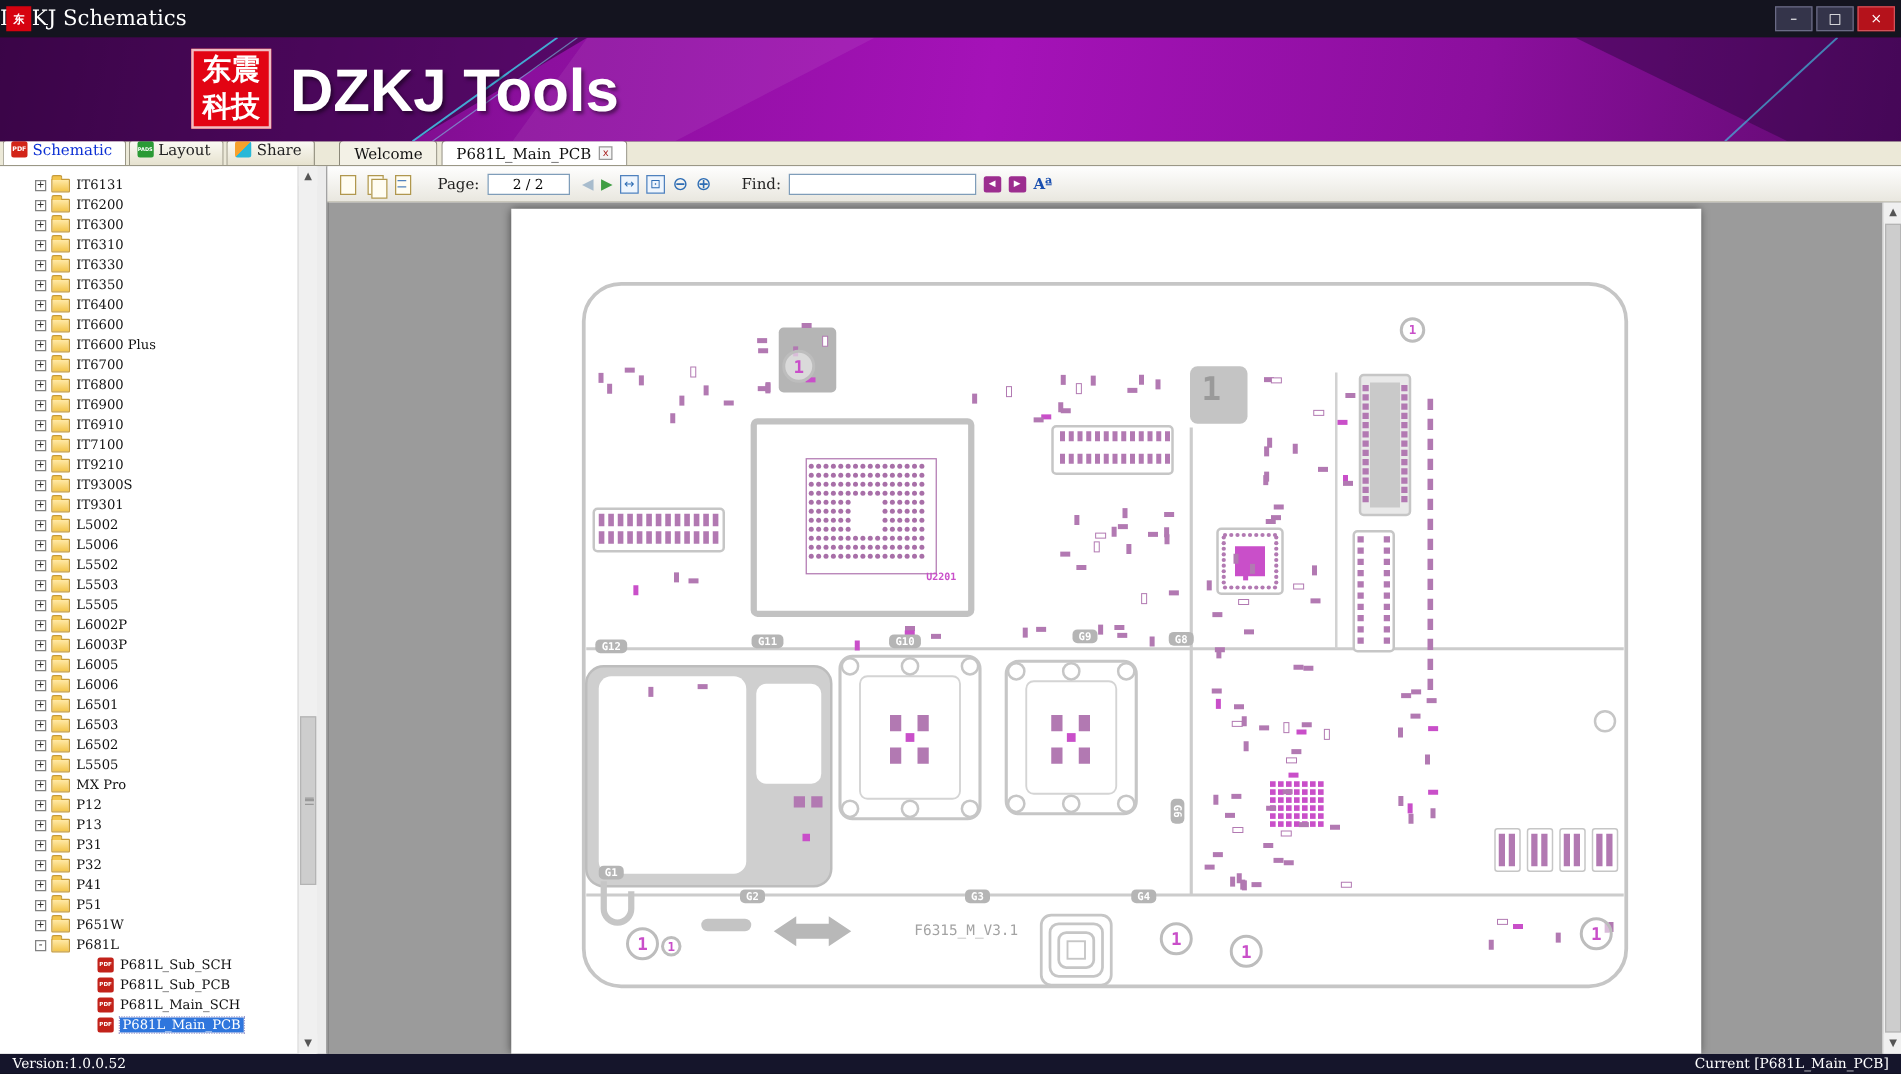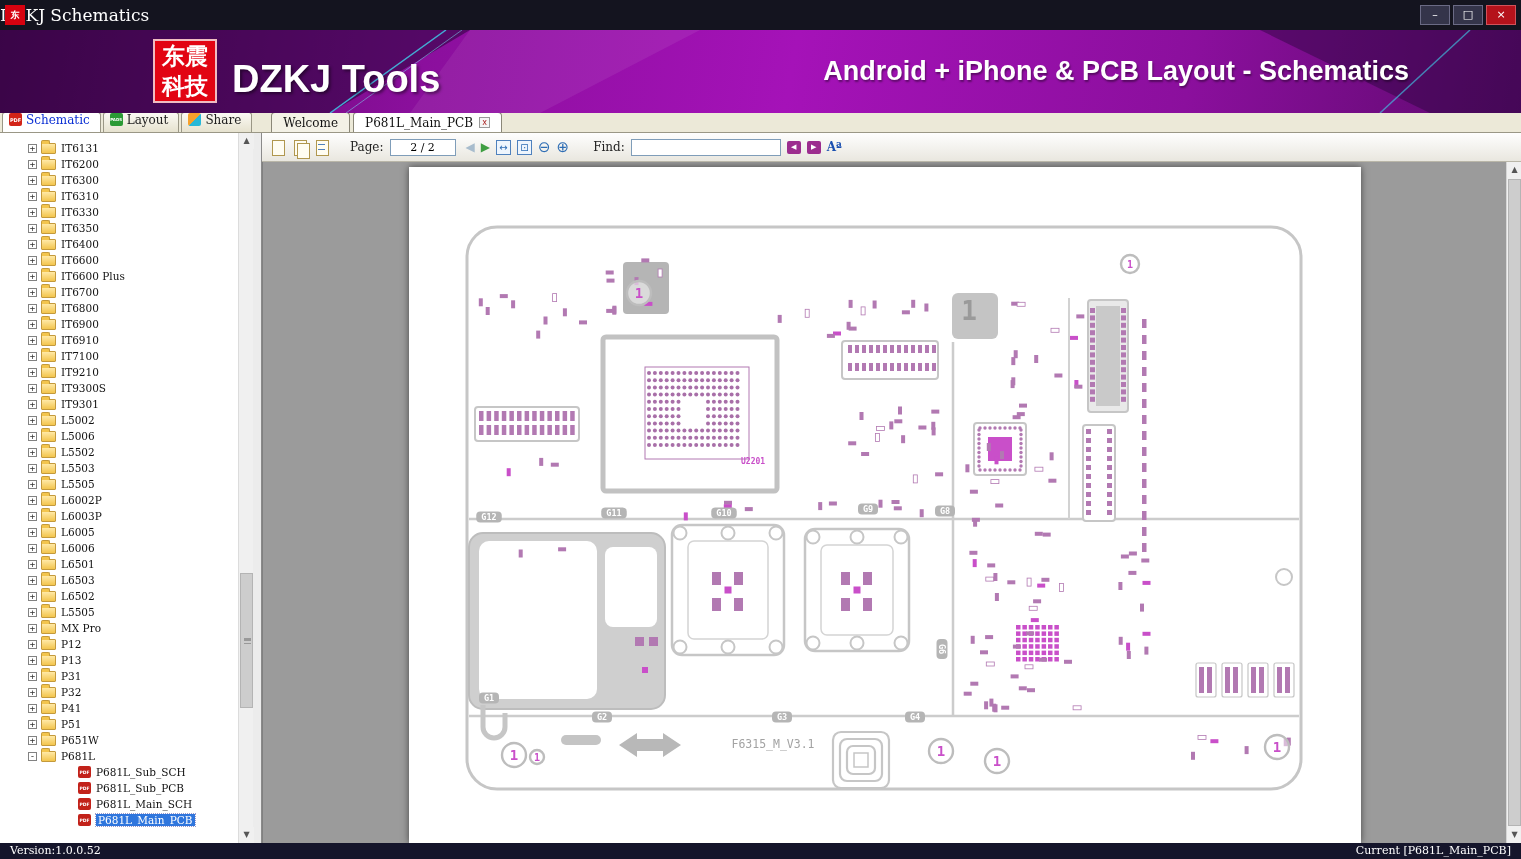--- a/index.html
+++ b/index.html
@@ -8,21 +8,21 @@
 .titlebar{height:30px;background:#14141f;display:flex;align-items:center;position:relative}
 .app-icon{width:20px;height:20px;margin:0 6px 0 5px;background:#d6020f;color:#fff;font-size:9px;display:flex;align-items:center;justify-content:center;font-weight:bold;z-index:2;font-family:"DejaVu Sans",sans-serif}
 .win-title{position:absolute;left:0;right:0;text-align:left;color:#fff;font-size:17px}
 .win-btns{margin-left:auto;display:flex;gap:3px;padding-right:5px;z-index:2}
 .win-btn{width:30px;height:20px;background:#34344a;border:1px solid #6a6a85;color:#fff;font-size:11px;line-height:17px;text-align:center;cursor:pointer;font-family:"DejaVu Sans",sans-serif}
 .win-btn.close{background:#b5121b;border-color:#d2525a}
 
 .banner{height:83px;position:relative;background:linear-gradient(100deg,#57085f 0%,#8b0f9d 28%,#a512b8 52%,#8b0f9d 78%,#5e0a6e 100%);overflow:hidden}
 .banner svg{position:absolute;left:0;top:0}
 .logo-box{position:absolute;left:153px;top:9px;width:64px;height:64px;background:#e20413;border:2px solid #f0bcc1;color:#fff;display:grid;grid-template-rows:1fr 1fr;place-items:center;font-size:23px;font-weight:bold;line-height:1;font-family:"DejaVu Sans",sans-serif;z-index:2}
-.banner-title{position:absolute;left:232px;top:28px;color:#fff;font-size:38px;font-weight:bold;font-family:"Liberation Sans",sans-serif;text-shadow:2px 2px 3px rgba(0,0,0,.45);z-index:2}
+.banner-title{position:absolute;left:232px;top:16px;color:#fff;font-size:48px;font-weight:bold;font-family:"Liberation Sans",sans-serif;text-shadow:2px 2px 3px rgba(0,0,0,.45);z-index:2}
 .banner-sub{position:absolute;right:112px;top:26px;color:#fff;font-size:27px;font-weight:bold;font-family:"Liberation Sans",sans-serif;text-shadow:1px 2px 2px rgba(0,0,0,.4);z-index:2}
 
 .tabstrip{height:20px;background:#ece9d8;display:flex;align-items:flex-end;border-bottom:1px solid #9a9786}
 .rtab{height:20px;display:flex;gap:4px;padding:0 10px 0 6px;font-size:12px;border:1px solid #9a9786;border-bottom:none;border-radius:3px 3px 0 0;background:linear-gradient(#fbfaf4,#e6e2cf);cursor:pointer;margin-left:2px;color:#222}
 .rtab.active{background:#fff;color:#0b2fd4}
 .badge{font-family:"DejaVu Sans",sans-serif;color:#fff;font-weight:bold;border-radius:2px;display:flex;align-items:center;justify-content:center}
 .badge.pdf{width:13px;height:13px;background:#d22418;font-size:5px}
 .badge.pads{width:13px;height:13px;background:#2a9a35;font-size:4px}
 .share-ic{width:13px;height:13px;border-radius:2px;background:linear-gradient(135deg,#f7a12c 50%,#27b8d8 50%)}
 .doctabs{display:flex;margin-left:16px}
@@ -94,21 +94,20 @@
     <line x1="446" y1="0" x2="330" y2="83" stroke="#3fd4ee" stroke-width="1.5" opacity="0.8"></line>
     <line x1="462" y1="0" x2="346" y2="83" stroke="#7de6f5" stroke-width="1" opacity="0.5"></line>
     <polygon points="1260,0 1521,0 1521,83 1430,83" fill="rgba(40,4,60,0.45)"></polygon>
     <line x1="1470" y1="0" x2="1380" y2="83" stroke="#3fd4ee" stroke-width="1.5" opacity="0.6"></line>
   </svg>
   <div class="logo-box">
     <span>东震</span>
     <span>科技</span>
   </div>
   <div class="banner-title">DZKJ Tools</div>
-  <div class="banner-sub">Android + iPhone &amp; PCB Layout - Schematics</div>
 </div>
 
 <div class="tabstrip">
   <div class="rtab active">
     <span class="badge pdf">PDF</span>
     <span>Schematic</span>
   </div>
   <div class="rtab">
     <span class="badge pads">PADS</span>
     <span>Layout</span>

